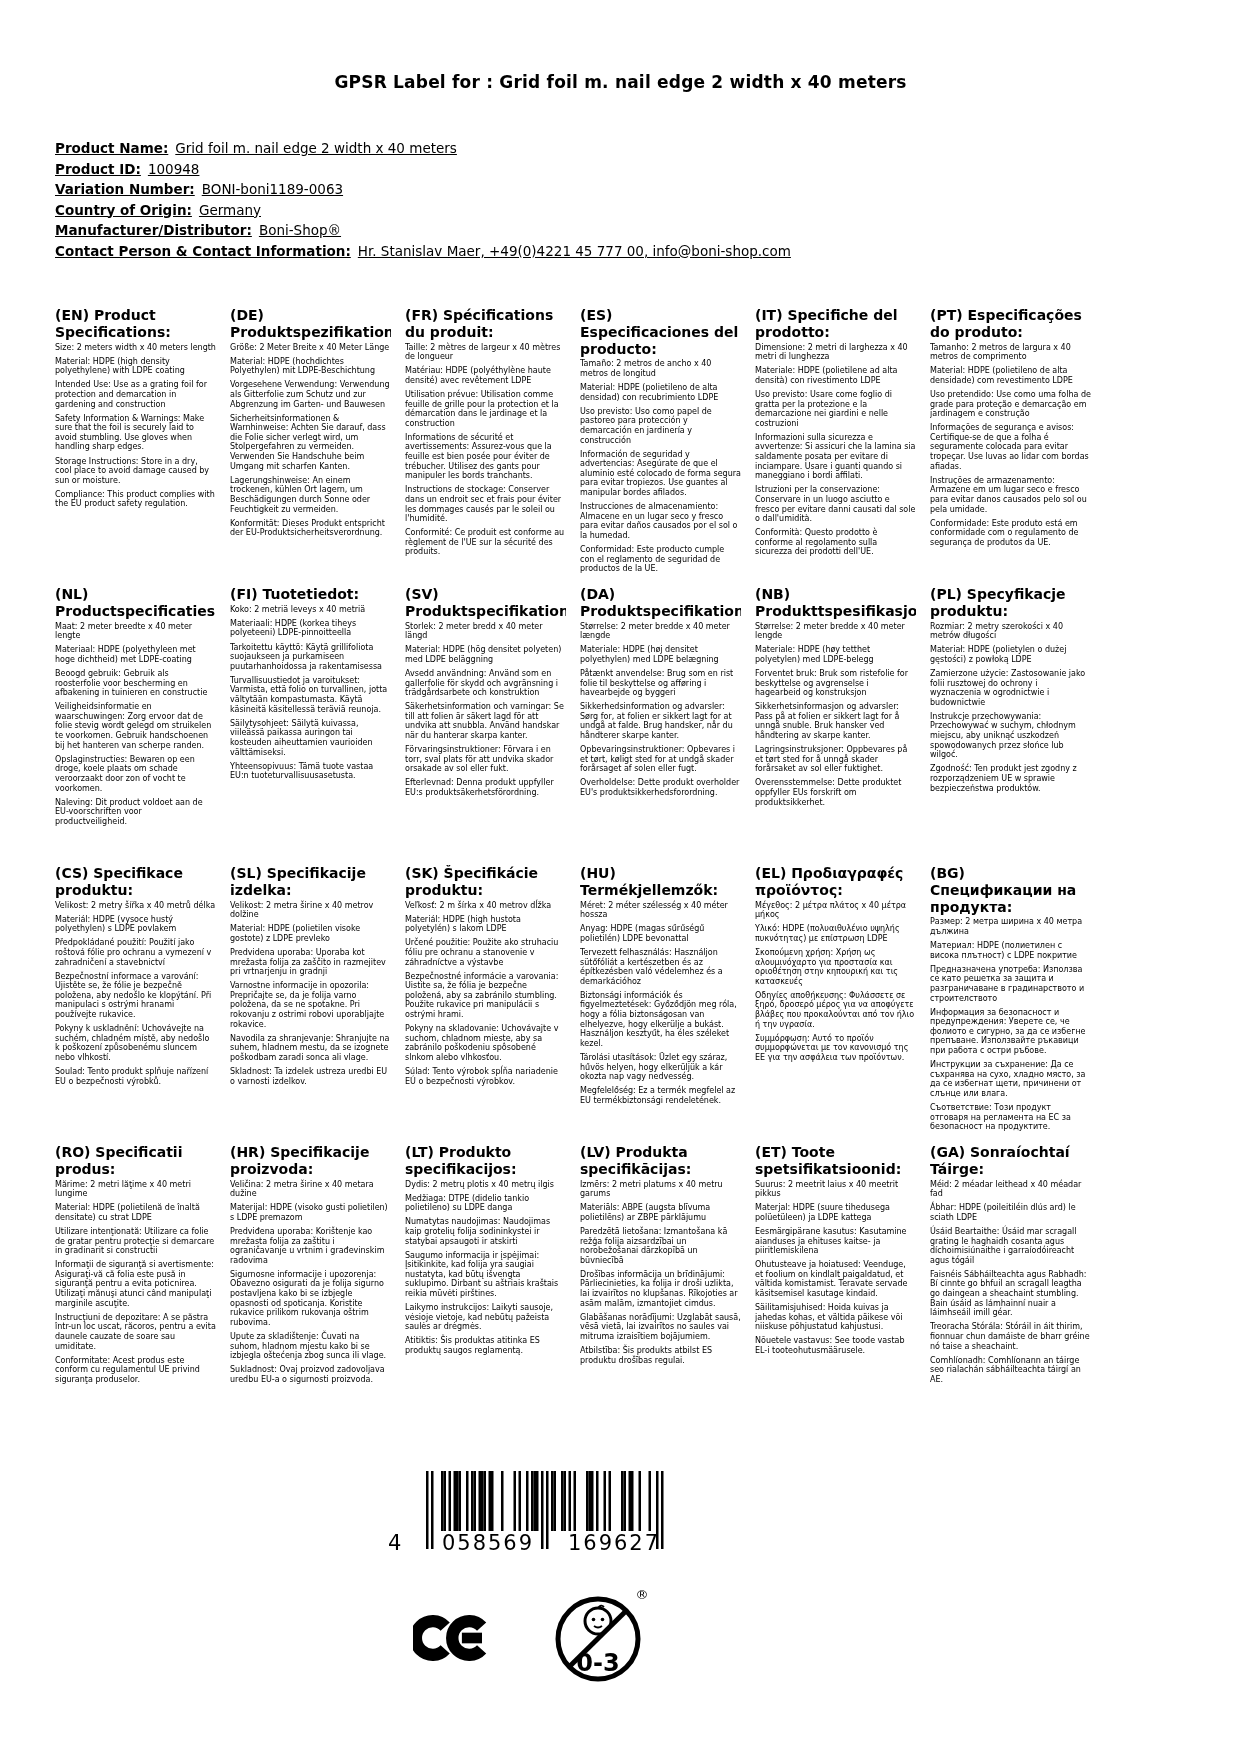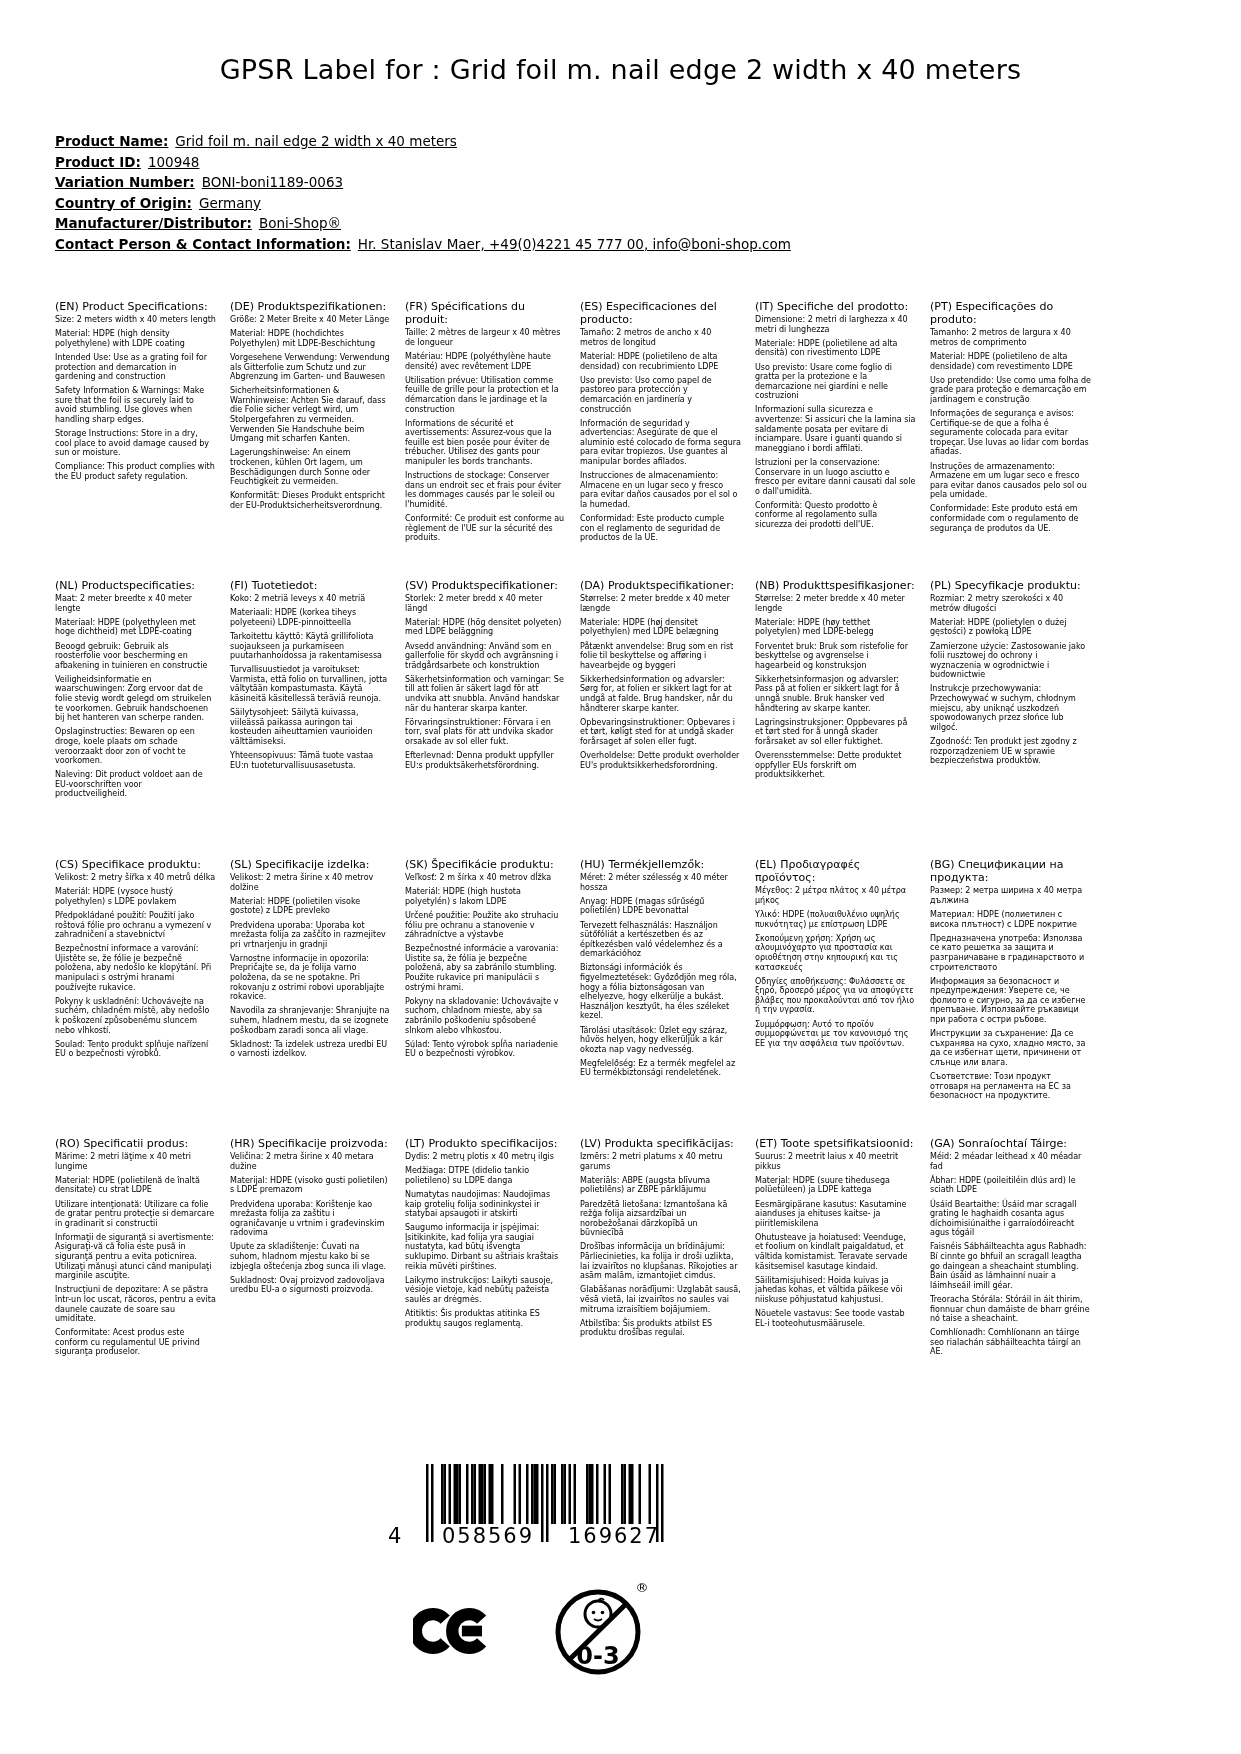--- a/index.html
+++ b/index.html
@@ -2,33 +2,33 @@
 <html><head>
 <meta charset="utf-8">
 <style>
   html,body { margin:0; padding:0; background:#fff; }
   body {
     width:1241px; height:1754px; position:relative;
     color:#000; font-family:"DejaVu Sans", sans-serif;
     -webkit-font-smoothing:antialiased;
   }
   .title {
-    padding-top:54px; text-align:center;
-    font-size:27px; font-weight:normal; letter-spacing:0.2px;
+    padding-top:72px; text-align:center;
+    font-size:17px; font-weight:bold; letter-spacing:0.2px;
   }
   .product-info { margin:46px 0 0 55px; font-size:13.5px;text-decoration:underline; }
   .pi-row { line-height:20.5px; white-space:nowrap; }
   .pi-label { font-weight:bold; margin-right:7px; }
   .spec-grid {
     display:grid; grid-template-columns:repeat(6,161px);
     column-gap:14px; margin:46px 0 0 55px;
     grid-auto-rows:279px;
   }
   .cell { font-size:8px; line-height:1.2; overflow:hidden; }
-  .cell-h { font-weight:normal; font-size:11px; margin:0 0 2px 0; }
+  .cell-h { font-weight:bold; font-size:14px; margin:0 0 2px 0; }
   .cell p { margin:0 0 4.5px 0; }
   .bottom { position:relative; height:360px; }
   .barcode { position:absolute; left:388px; top:48px; width:300px; height:98px; }
   .barcode svg { position:absolute; left:0; top:0; }
   .bc-digit { position:absolute; top:60px; font-size:21px; letter-spacing:2px; }
   .bc-lead { left:0; letter-spacing:0; }
   .bc-g1 { left:100px; transform:translateX(-50%);text-align:right; }
   .bc-g2 { left:226px; transform:translateX(-50%); }
   .ce-mark { position:absolute; left:413px; top:186px; }
   .age-warning { position:absolute; left:554px; top:160px; }
@@ -215,20 +215,21 @@
       <p>Utilizare intenţionată: Utilizare ca folie de gratar pentru protecţie si demarcare in gradinarit si constructii</p>
       <p>Informaţii de siguranţă si avertismente: Asiguraţi-vă că folia este pusă in siguranţă pentru a evita poticnirea. Utilizaţi mănuşi atunci când manipulaţi marginile ascuţite.</p>
       <p>Instrucţiuni de depozitare: A se păstra într-un loc uscat, răcoros, pentru a evita daunele cauzate de soare sau umiditate.</p>
       <p>Conformitate: Acest produs este conform cu regulamentul UE privind siguranţa produselor.</p>
     </div>
     <div class="cell">
       <div class="cell-h">(HR) Specifikacije proizvoda:</div>
       <p>Veličina: 2 metra širine x 40 metara dužine</p>
       <p>Materijal: HDPE (visoko gusti polietilen) s LDPE premazom</p>
       <p>Predviđena uporaba: Korištenje kao mrežasta folija za zaštitu i ograničavanje u vrtnim i građevinskim radovima</p>
+      <p>Sigurnosne informacije i upozorenja: Obavezno osigurati da je folija sigurno postavljena kako bi se izbjegle opasnosti od spoticanja. Koristite rukavice prilikom rukovanja oštrim rubovima.</p>
       <p>Upute za skladištenje: Čuvati na suhom, hladnom mjestu kako bi se izbjegla oštećenja zbog sunca ili vlage.</p>
       <p>Sukladnost: Ovaj proizvod zadovoljava uredbu EU-a o sigurnosti proizvoda.</p>
     </div>
     <div class="cell">
       <div class="cell-h">(LT) Produkto specifikacijos:</div>
       <p>Dydis: 2 metrų plotis x 40 metrų ilgis</p>
       <p>Medžiaga: DTPE (didelio tankio polietileno) su LDPE danga</p>
       <p>Numatytas naudojimas: Naudojimas kaip grotelių folija sodininkystei ir statybai apsaugoti ir atskirti</p>
       <p>Saugumo informacija ir įspėjimai: Įsitikinkite, kad folija yra saugiai nustatyta, kad būtų išvengta suklupimo. Dirbant su aštriais kraštais reikia mūvėti pirštines.</p>
       <p>Laikymo instrukcijos: Laikyti sausoje, vėsioje vietoje, kad nebūtų pažeista saulės ar drėgmės.</p>

